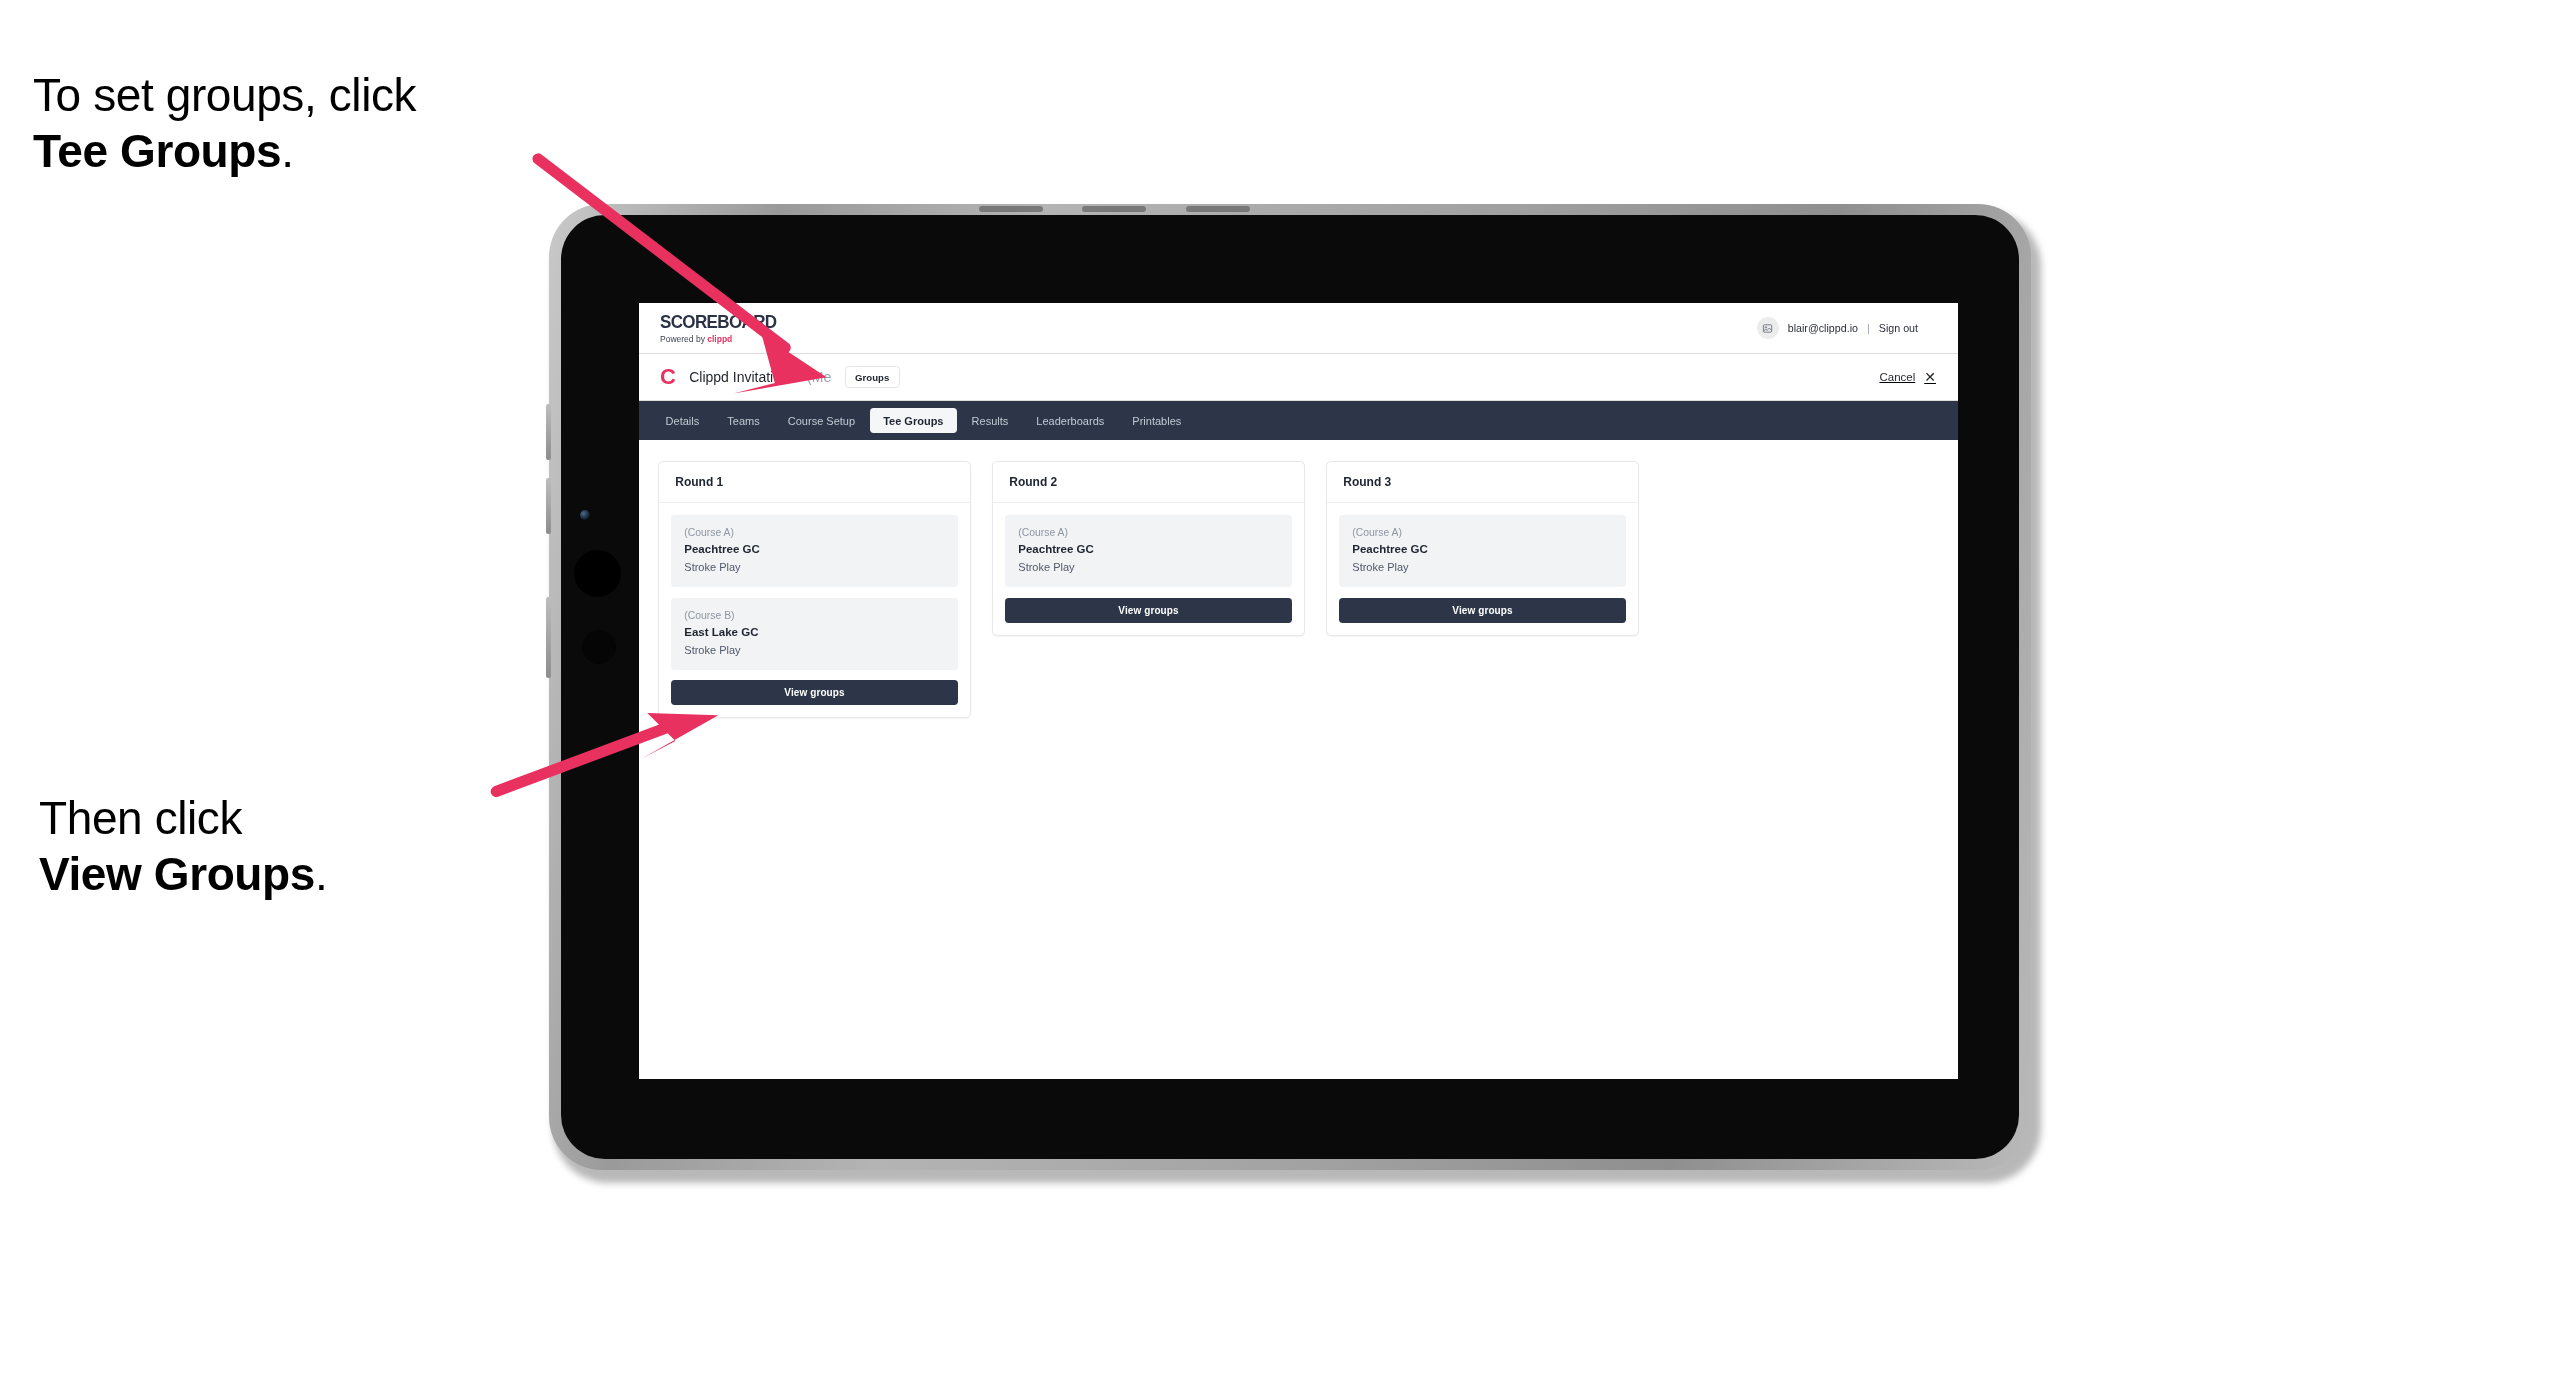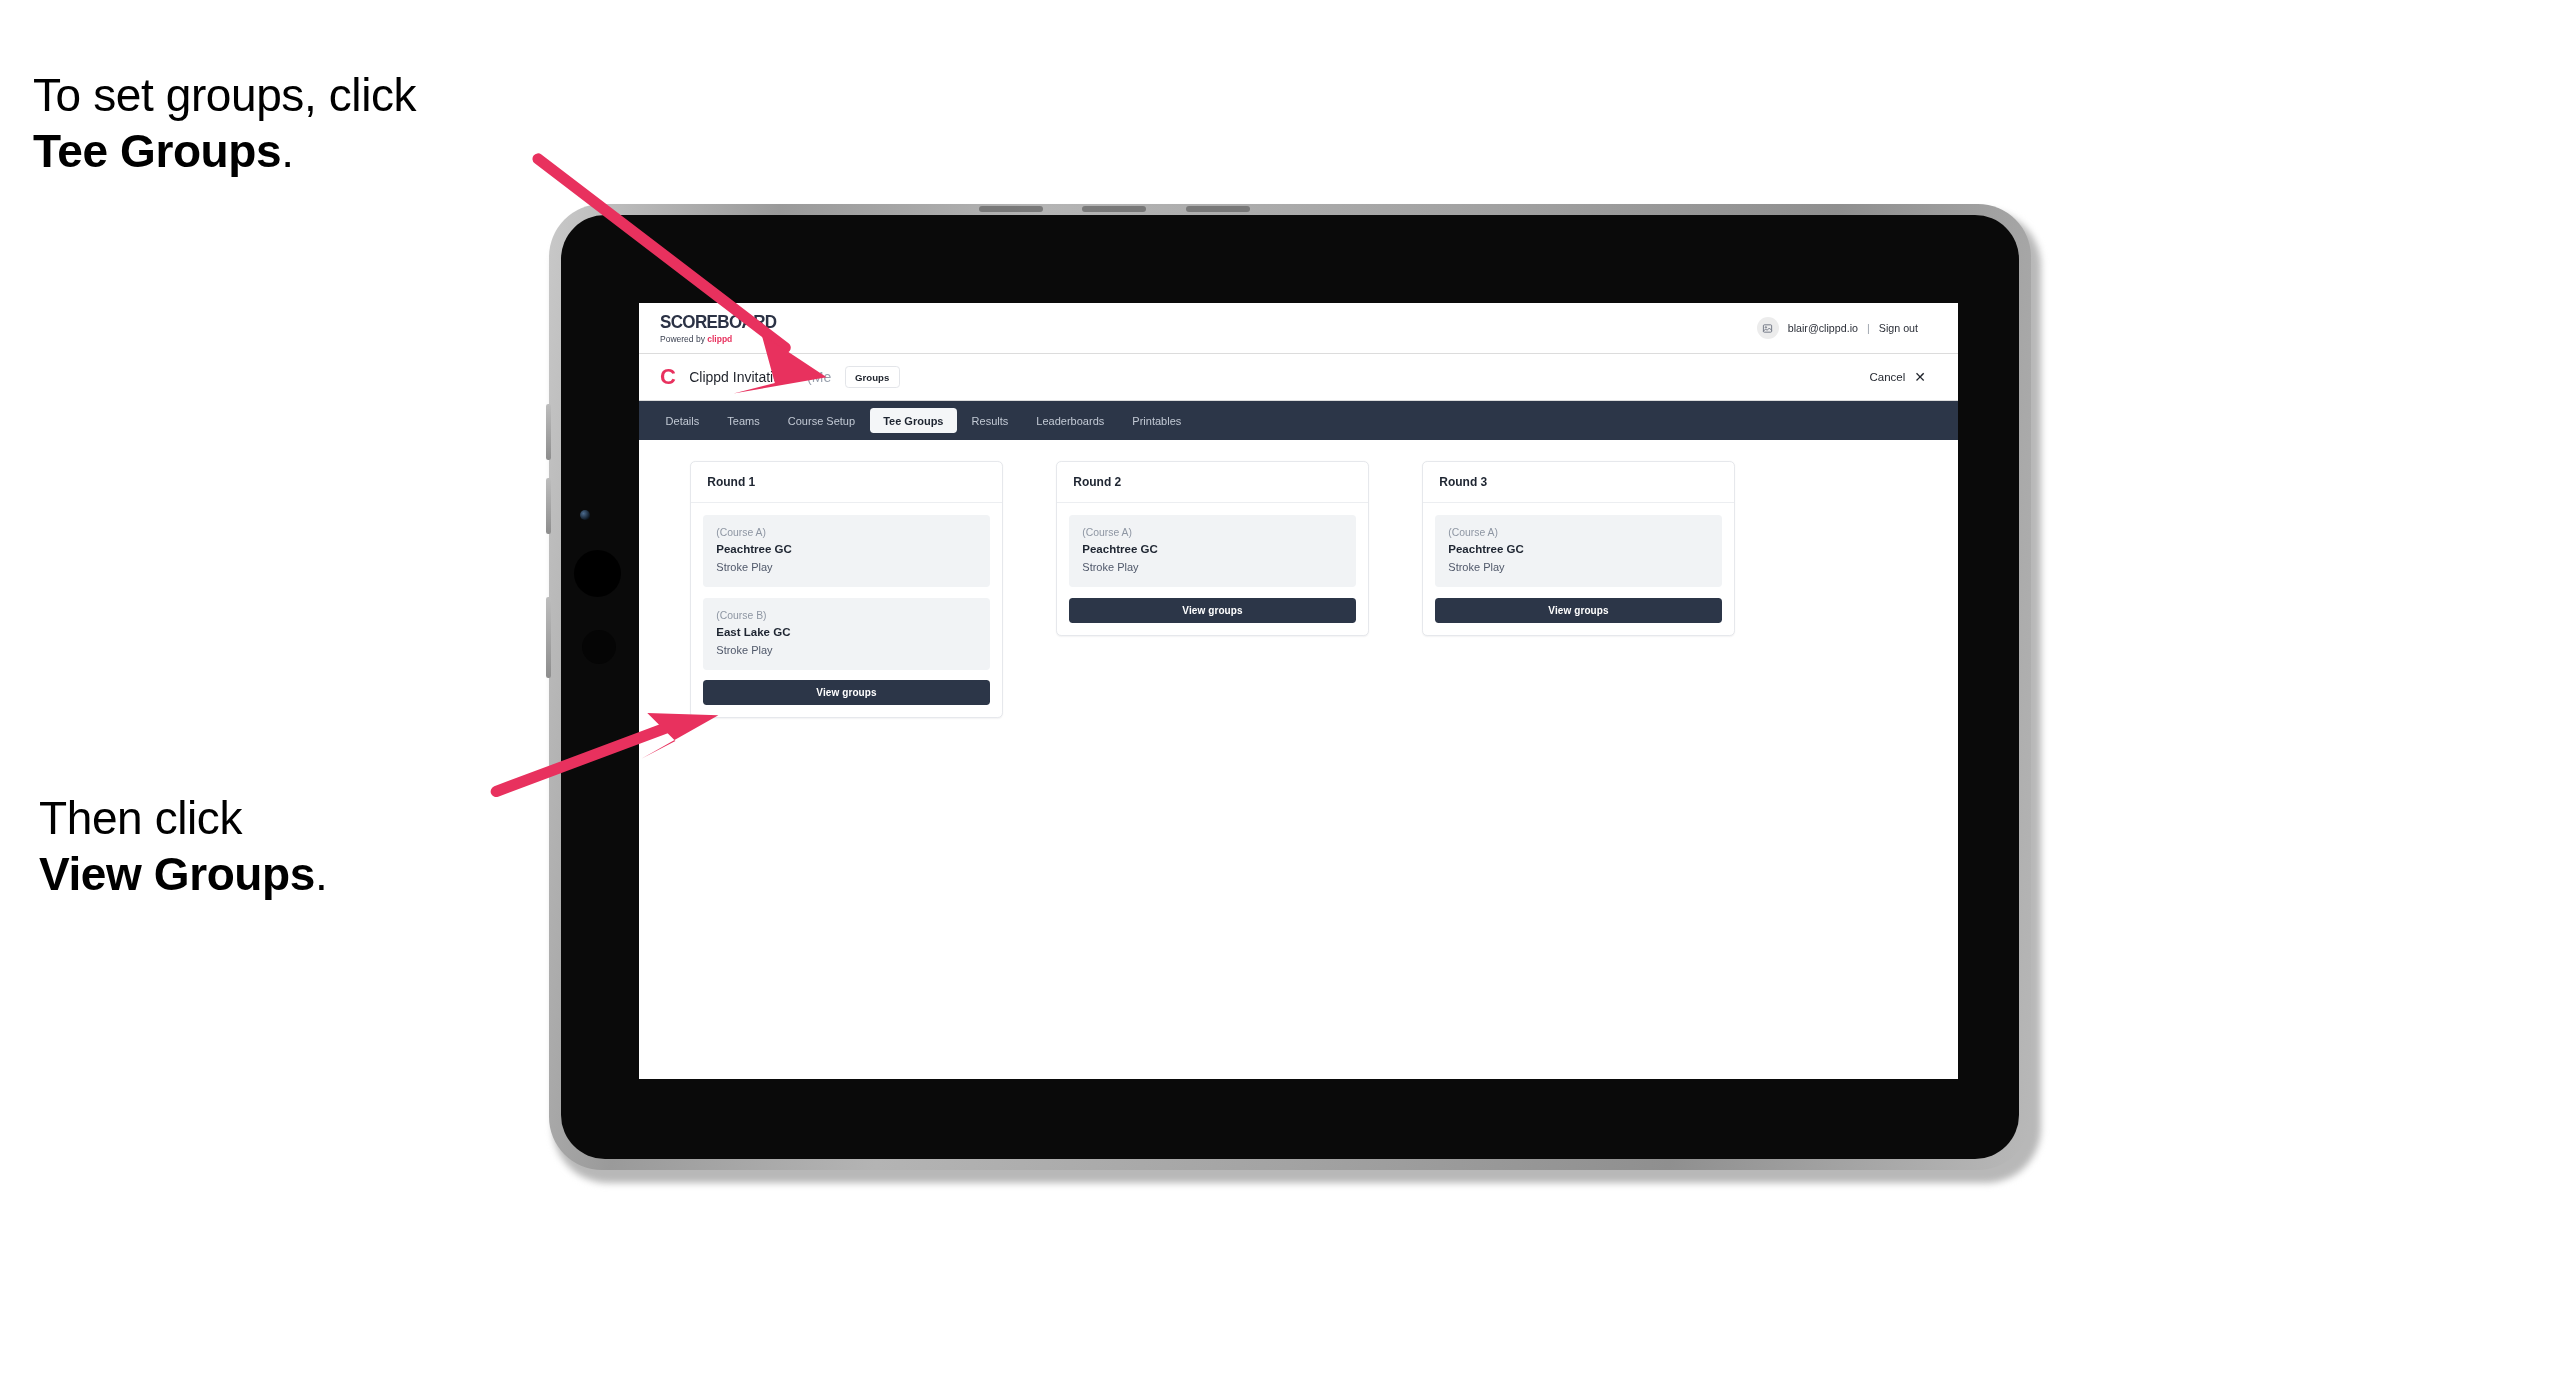--- a/index.html
+++ b/index.html
@@ -158,22 +158,22 @@
   }
   .t-name{font-size:14px;color:#1f232b;}
   .t-sub{font-size:14px;color:#98a0ad;margin-left:7.4px;}
   .host-badge{
     margin-left:13.3px;
     border:0.7px solid #e3e5e9;border-radius:3.7px;
     padding:4.4px 9.6px;font-size:9.6px;font-weight:700;color:#21262f;
     background:#fff;
   }
   .cancel-wrap{
-    margin-left:auto;margin-right:32px;
-    display:flex;align-items:center;gap:9px;cursor:pointer;
+    margin-left:auto;margin-right:22px;
+    display:flex;align-items:center;gap:9px;cursor:pointer;text-decoration:underline;
   }
   .cancel-txt{font-size:11.5px;color:#1f232b;}
   .cancel-x{font-size:14px;color:#1f232b;line-height:1;}
 
   
   .tabbar{
     height:39px;background:#2c3648;
     display:flex;align-items:center;padding-left:13.3px;gap:1.5px;
   }
   .tab{
@@ -191,21 +191,20 @@
     background:#fff;padding:21px 19px;
     display:flex;gap:21px;align-items:flex-start;
   }
   .round-card{
     width:311px;
     background:#fff;
     border:0.7px solid #e6e8ec;
     border-radius:5.2px;
     box-shadow:0 0.7px 1.5px rgba(17,24,39,.05);
     overflow:hidden;
-    margin-left:32px;
   }
   .round-head{
     height:40px;display:flex;align-items:center;
     padding-left:16.3px;
     font-size:12px;font-weight:700;color:#1e2531;
     border-bottom:0.7px solid #eceef1;
   }
   .round-body{padding:12px;}
   .course-box{
     background:#f1f3f5;border-radius:3.7px;

